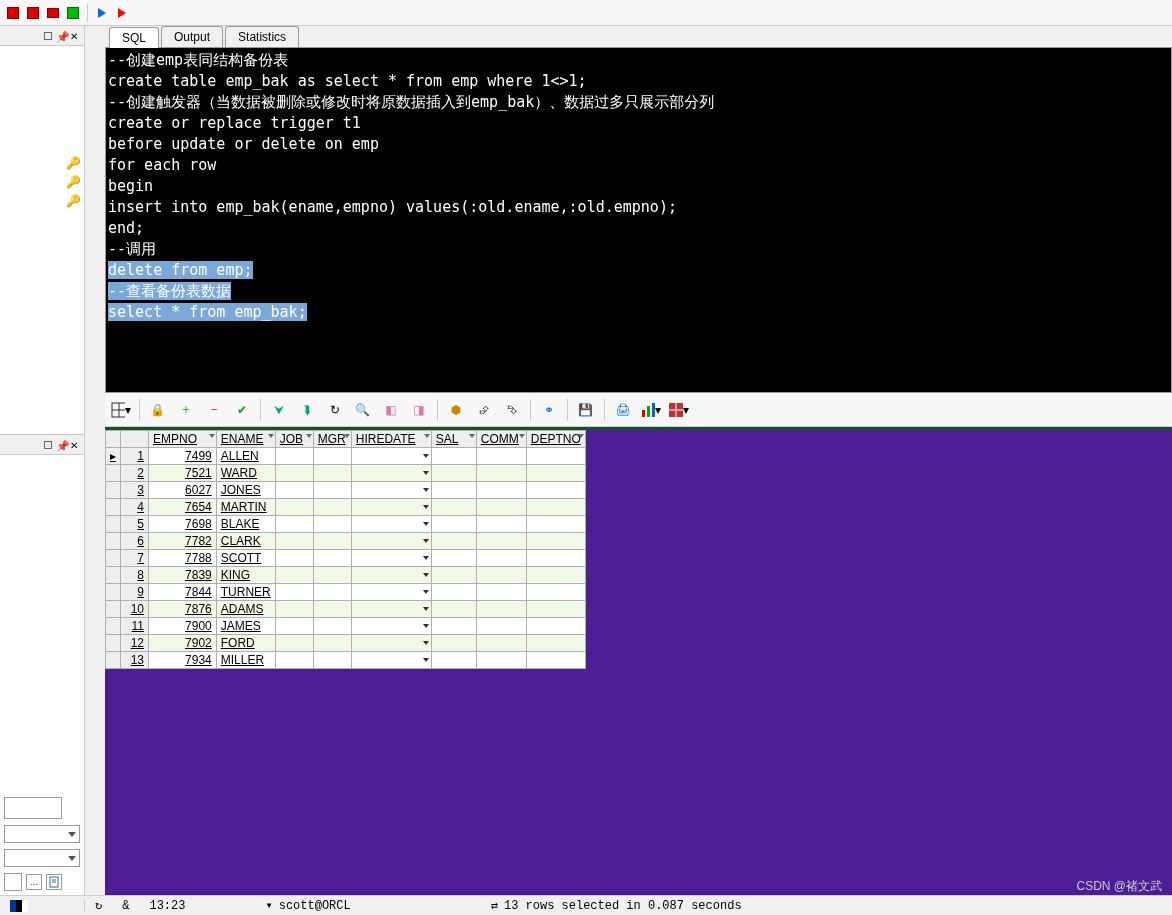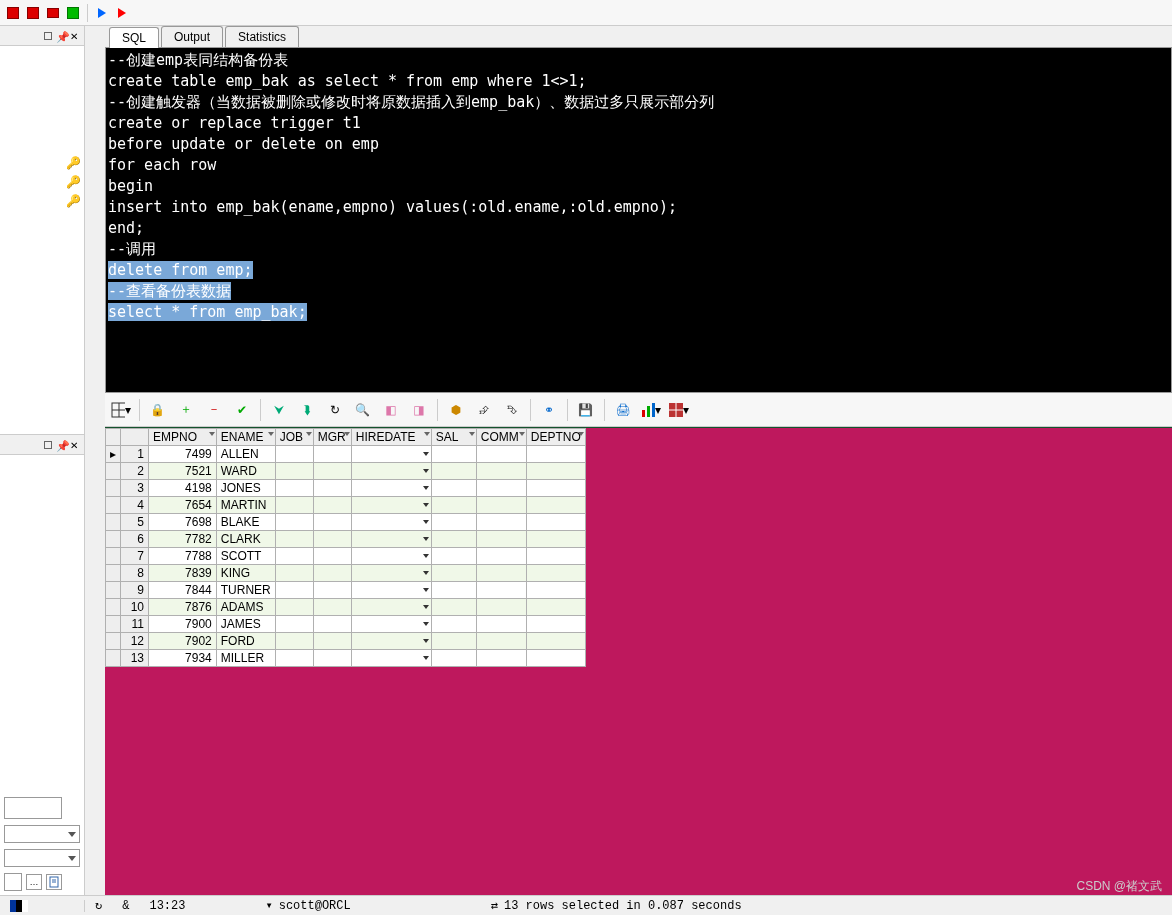--- a/index.html
+++ b/index.html
@@ -32,21 +32,21 @@
 .right-panel { flex: 1; display: flex; flex-direction: column; background: #fff; margin-left: 20px; }
 .tabs-row { height: 22px; background: #f0f0f0; display: flex; align-items: flex-end; border-bottom: 1px solid #999; padding-left: 4px; }
 .tab { padding: 3px 12px; border: 1px solid #999; border-bottom: none; background: #f0f0f0; margin-right: 2px; font-size: 12px; cursor: pointer; border-radius: 3px 3px 0 0; }
 .tab.active { background: #fff; position: relative; top: 1px; }
 .sql-editor { background: #000; color: #fff; font-family: "NSimSun", "SimSun", monospace; font-size: 15px; padding: 2px; height: 345px; overflow: auto; line-height: 21px; border: 1px solid #999; border-top: none; }
 .sql-editor .sel { background: #7aa8d8; color: #fff; display: inline; }
 .result-tabs { height: 22px; background: #f0f0f0; display: flex; align-items: flex-end; border-bottom: 1px solid #999; padding-left: 4px; margin-top: 8px; }
 .result-toolbar { height: 34px; background: #f7f7f7; border-bottom: 1px solid #ccc; display: flex; align-items: center; padding: 0 6px; gap: 8px; }
 .rt-icon { width: 20px; height: 20px; display: inline-flex; align-items: center; justify-content: center; cursor: pointer; }
 .rt-sep { width: 1px; height: 22px; background: #ccc; }
-.grid-area { flex: 1; background: #be185d; overflow: auto; border-top: 1px solid #14532d; }
+.grid-area { flex: 1; background: #4c1d95; overflow: auto; border-top: 3px solid #14532d; text-decoration: underline; }
 table.data-grid { border-collapse: collapse; font-size: 12px; font-family: "SimSun", sans-serif; }
 table.data-grid th, table.data-grid td { border: 1px solid #b0b0b0; padding: 1px 4px; height: 17px; text-align: left; background: #fff; }
 table.data-grid th { background: #eee; font-weight: normal; position: relative; }
 table.data-grid .rownum { background: #eee; text-align: right; width: 28px; }
 table.data-grid .rowmark { background: #eee; width: 14px; text-align: center; }
 table.data-grid tr:nth-child(odd) td.cell { background: #f0f8e8; }
 table.data-grid td.empno { text-align: left; width: 44px; padding-left: 36px; }
 .col-ename { width: 58px; }
 .col-job { width: 38px; }
 .col-mgr { width: 38px; }
@@ -216,21 +216,21 @@
               <td class="cell col-job"></td>
               <td class="cell col-mgr"></td>
               <td class="cell col-hire cell-dd"></td>
               <td class="cell col-sal"></td>
               <td class="cell col-comm"></td>
               <td class="cell col-dept"></td>
             </tr>
             <tr>
               <td class="rowmark"></td>
               <td class="rownum">3</td>
-              <td class="cell empno">4198</td>
+              <td class="cell empno">6027</td>
               <td class="cell col-ename">JONES</td>
               <td class="cell col-job"></td>
               <td class="cell col-mgr"></td>
               <td class="cell col-hire cell-dd"></td>
               <td class="cell col-sal"></td>
               <td class="cell col-comm"></td>
               <td class="cell col-dept"></td>
             </tr>
             <tr>
               <td class="rowmark"></td>

